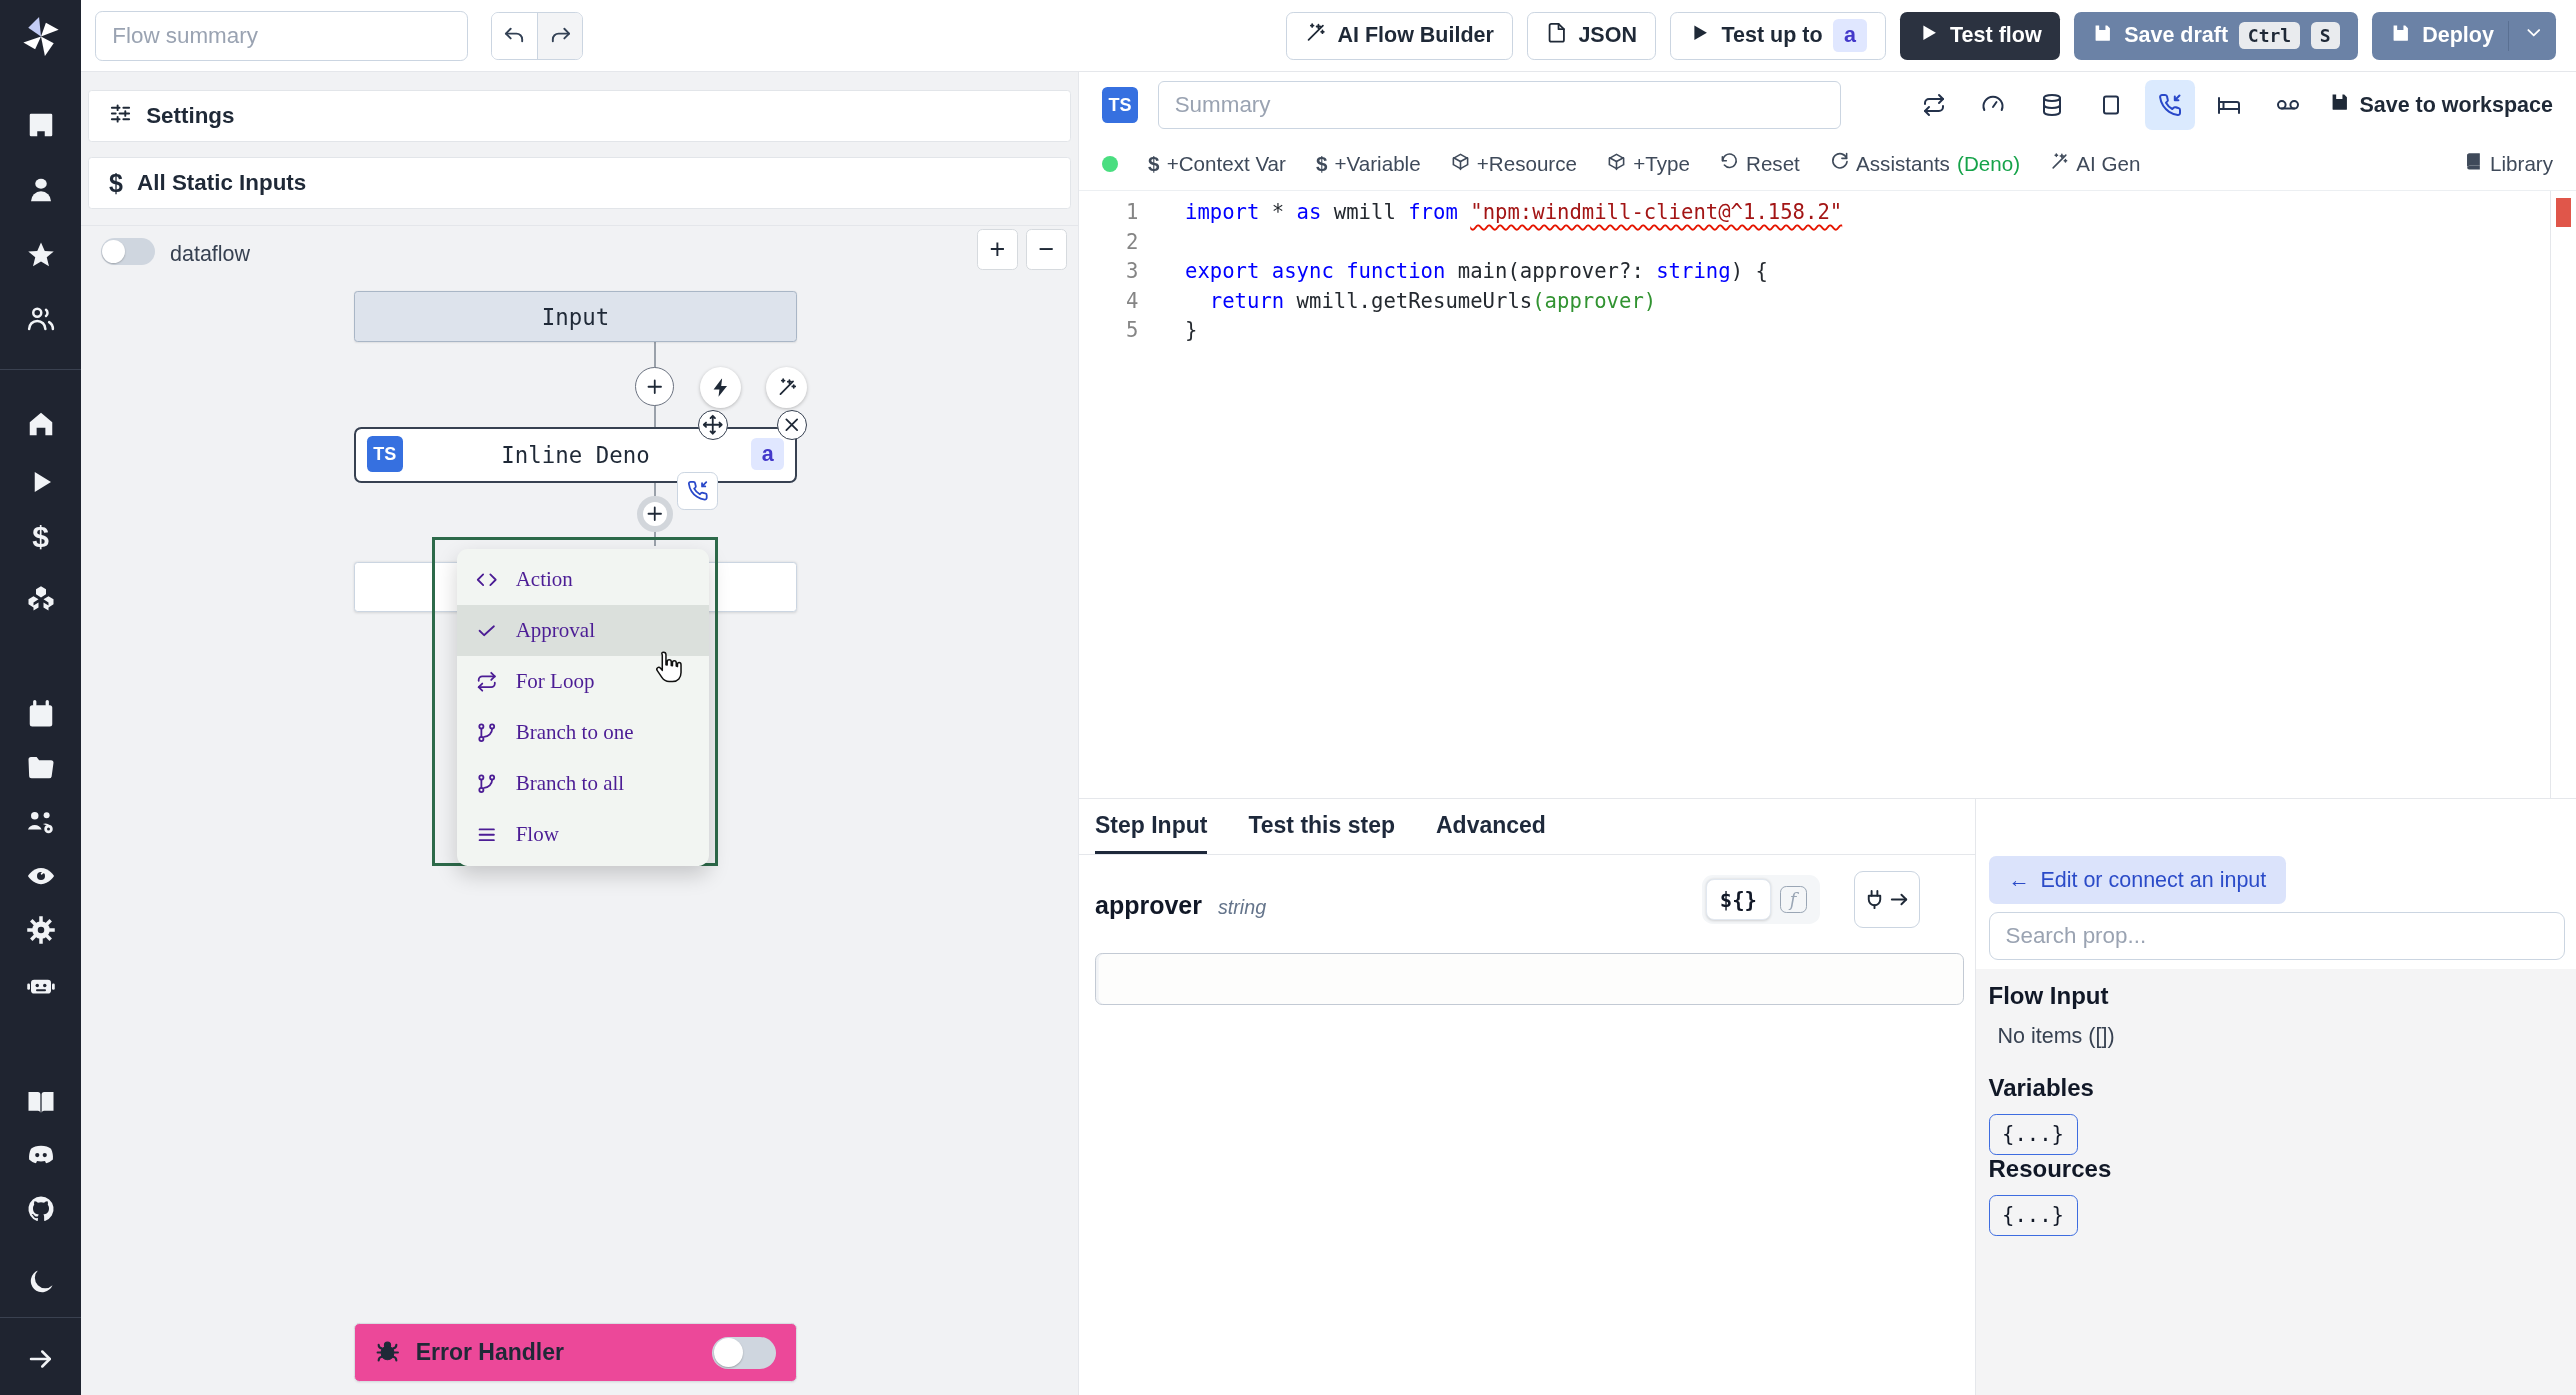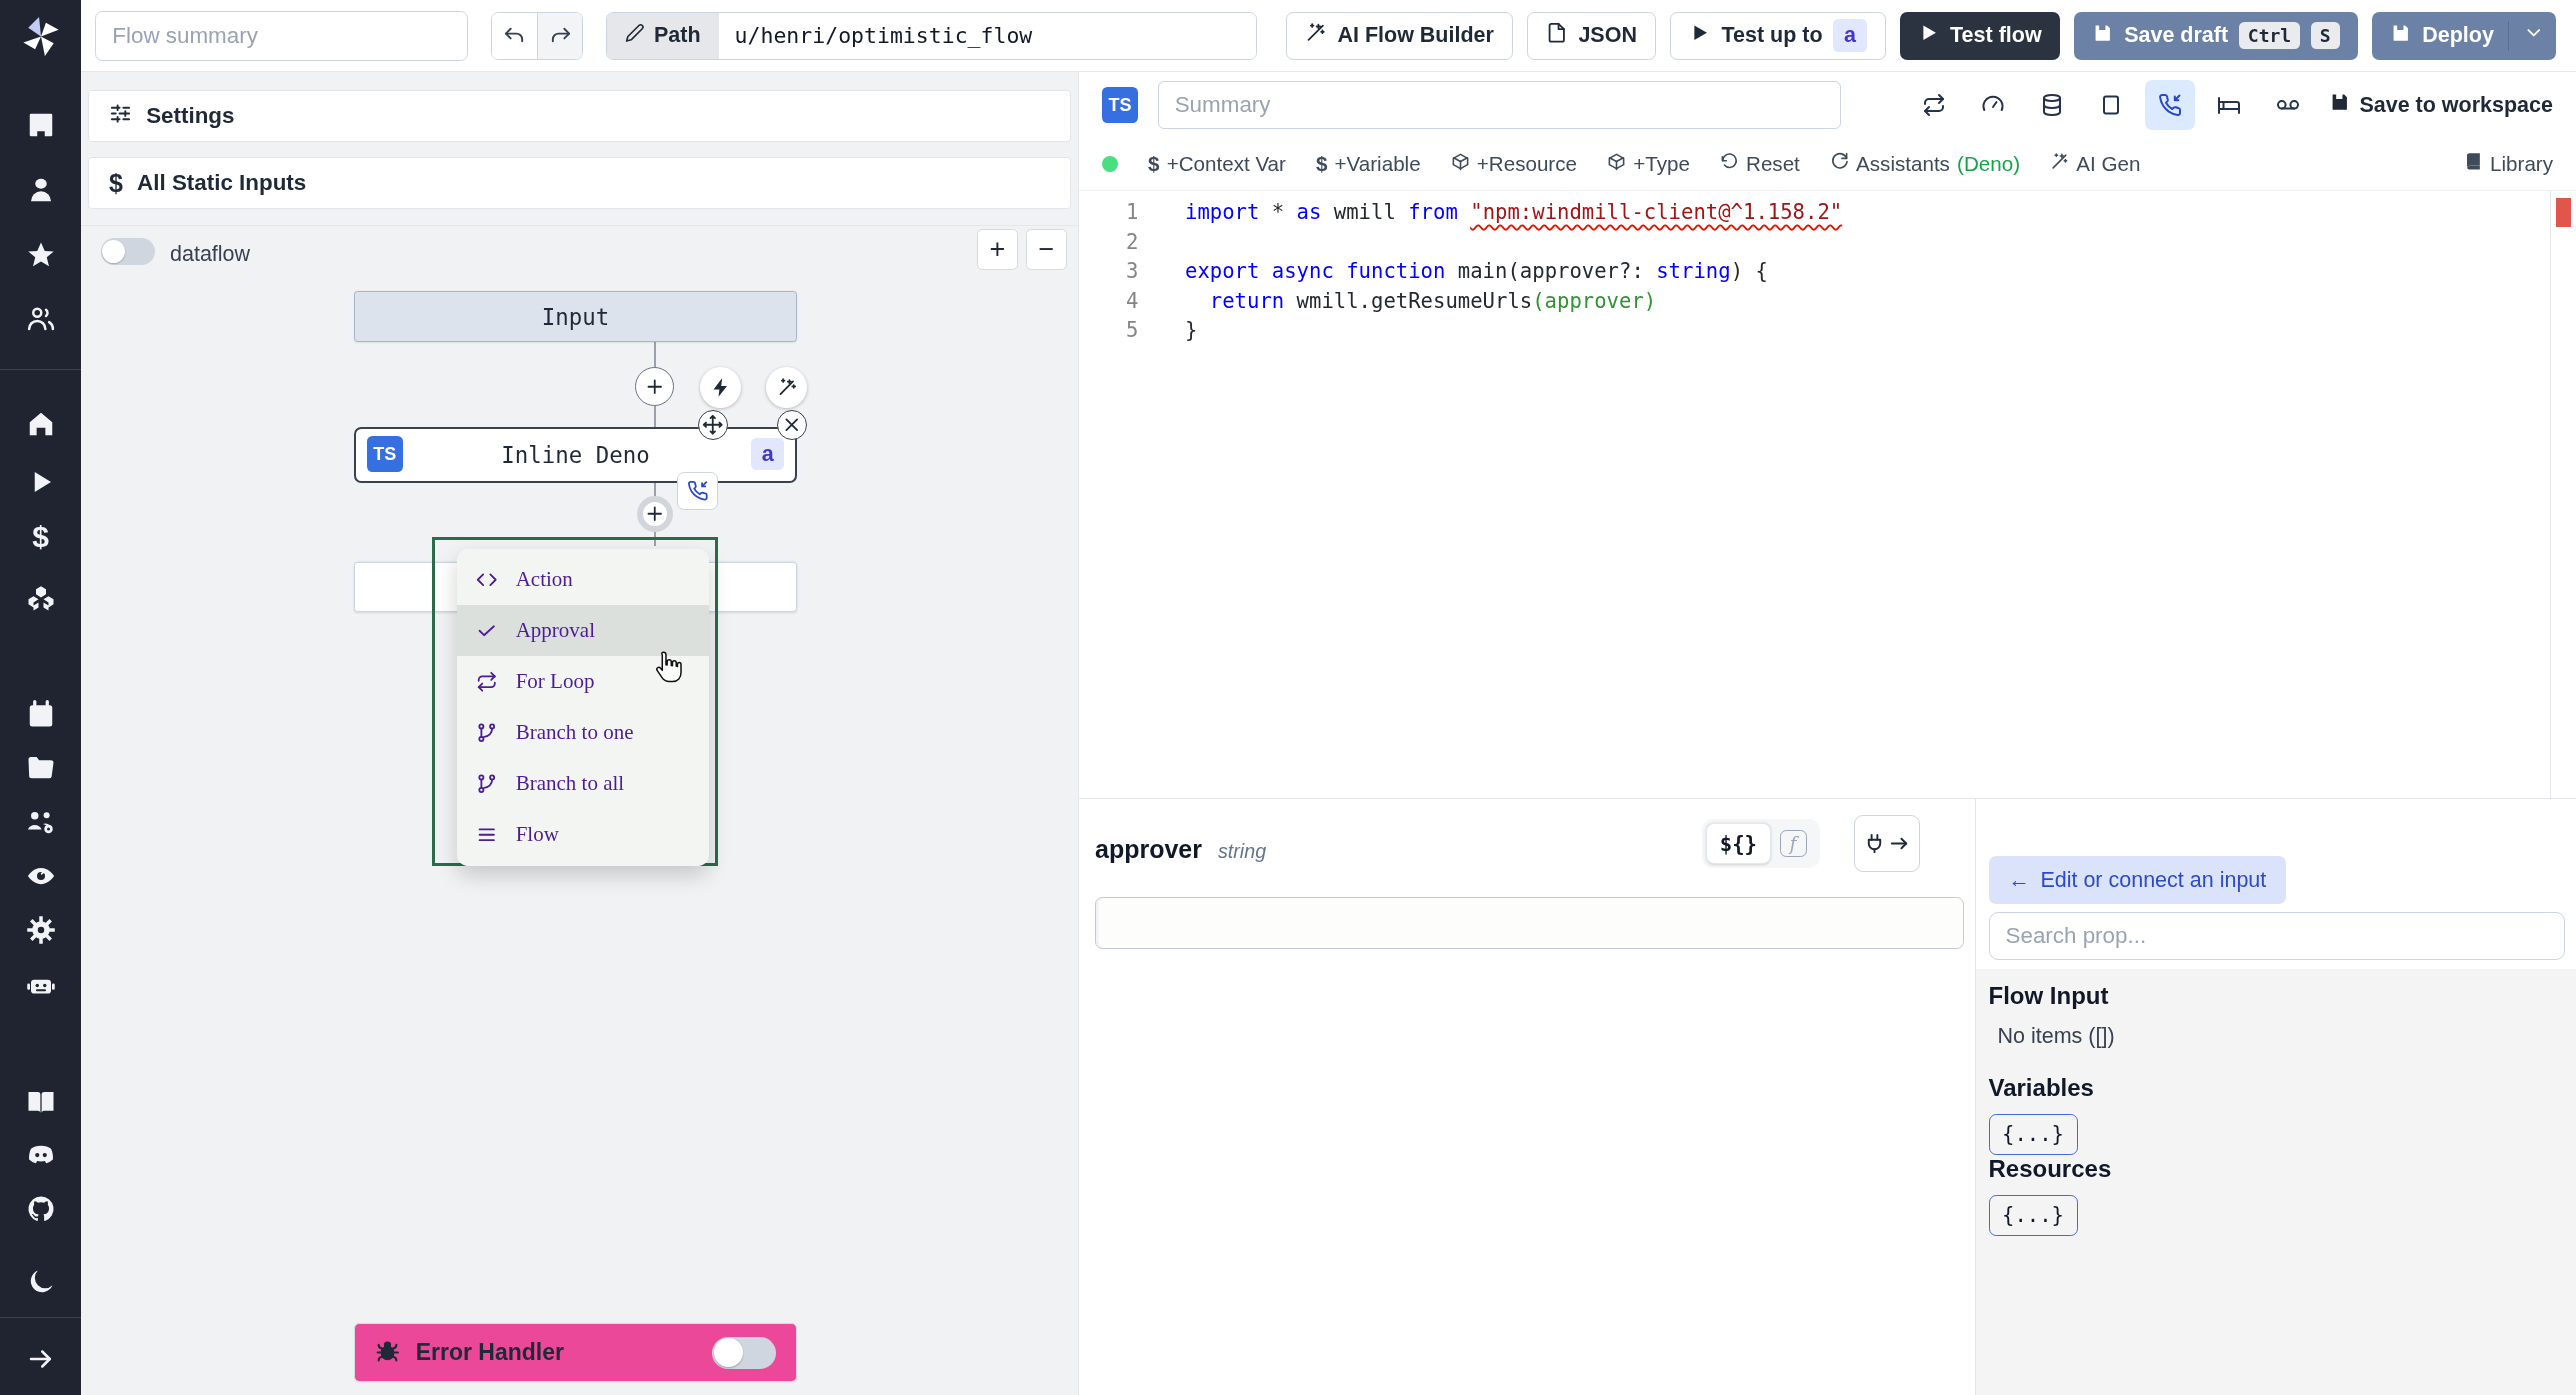--- a/index.html
+++ b/index.html
@@ -257,29 +257,20 @@
             <path d="M8 5 3 10l5 5"></path>
             <path d="M3 10h11a6 6 0 0 1 6 6v2"></path>
           </svg>
         </div>
       <div class="ur-btn">
           <svg viewBox="0 0 24 24">
             <path d="m16 5 5 5-5 5"></path>
             <path d="M21 10H10a6 6 0 0 0-6 6v2"></path>
           </svg>
         </div>
-    </div>
-    <div class="path-group">
-      <div class="path-label">
-        <span><svg viewBox="0 0 24 24" width="19.7" height="19.7">
-              <path d="M17 3a2.8 2.8 0 1 1 4 4L7.5 20.5 2 22l1.5-5.5Z"></path>
-            </svg></span>
-        <span>Path</span>
-      </div>
-      <div class="path-value mono">u/henri/optimistic_flow</div>
     </div>
     <div class="tb-right">
       <div class="btn btn-outline">
         <span><svg viewBox="0 0 24 24" width="21.5" height="21.5">
               <path d="M20 4 4 20"></path>
               <path d="M15 3v4M13 5h4M19.5 9.5v3M18 11h3M8 2.5v3M6.5 4h3"></path>
             </svg></span>
         <span>AI Flow Builder</span>
       </div>
       <div class="btn btn-outline">
@@ -605,20 +596,25 @@
       <div class="err-marker"></div>
     <div class="code-line"><span class="ln">1</span><span class="ct"><span class="tok-kw">import</span><span class="tok-pl"> * </span><span class="tok-kw">as</span><span class="tok-pl"> wmill </span><span class="tok-kw">from</span><span class="tok-pl"> </span><span class="tok-str tok-sq">"npm:windmill-client@^1.158.2"</span></span></div>
         <div class="code-line"><span class="ln">2</span><span class="ct"></span></div>
         <div class="code-line"><span class="ln">3</span><span class="ct"><span class="tok-kw">export</span><span class="tok-pl"> </span><span class="tok-kw">async</span><span class="tok-pl"> </span><span class="tok-kw">function</span><span class="tok-pl"> main</span><span class="tok-b1">(</span><span class="tok-pl">approver?: </span><span class="tok-kw">string</span><span class="tok-b1">) </span><span class="tok-b1">{</span></span></div>
         <div class="code-line"><span class="ln">4</span><span class="ct"><span class="tok-pl">  </span><span class="tok-kw">return</span><span class="tok-pl"> wmill.getResumeUrls</span><span class="tok-b2">(approver)</span></span></div>
         <div class="code-line"><span class="ln">5</span><span class="ct"><span class="tok-b1">}</span></span></div>
       </div>
 
     <div class="ed-bottom">
       <div class="step-col">
+        <div class="tabs">
+          <span class="tab active">Step Input</span>
+          <span class="tab">Test this step</span>
+          <span class="tab">Advanced</span>
+        </div>
         <div class="step-content">
           <div class="prop-row">
             <span class="prop-name">approver</span>
             <span class="prop-type">string</span>
           </div>
           <div class="prop-btns">
             <span class="seg">
               <span class="seg-on mono">${}</span>
               <span class="seg-off">f</span>
             </span>

